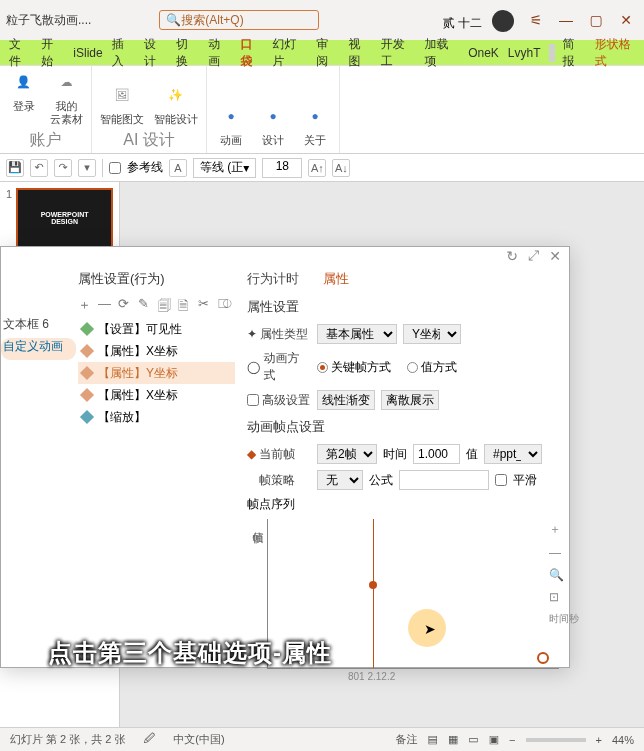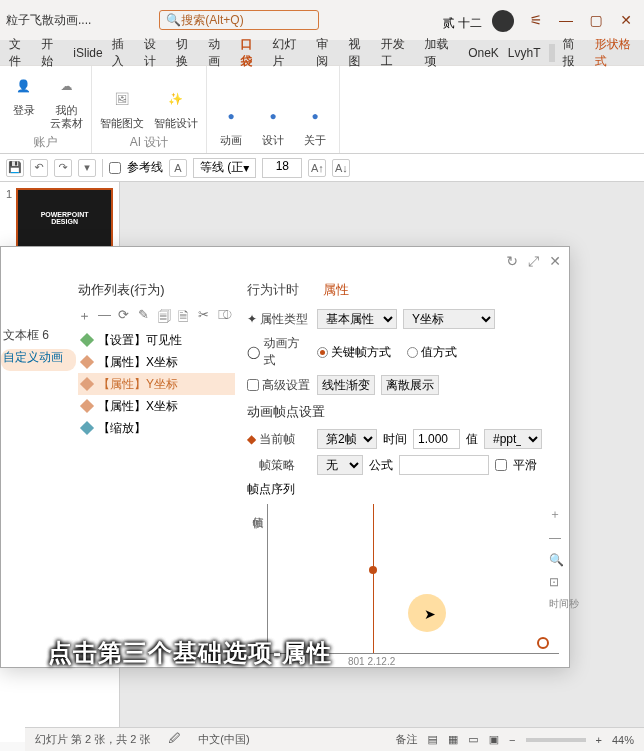--- a/index.html
+++ b/index.html
@@ -6,33 +6,33 @@
   body { width: 644px; height: 751px; background: #f8f8f8; overflow: hidden; font-size: 12px; position: relative; }
 
   .titlebar { height: 40px; background: #f3f2f1; display: flex; align-items: center; padding: 0 6px; gap: 8px; }
   .titlebar .doc { color: #333; font-size: 12px; }
   .titlebar .search { flex: 0 0 auto; margin-left: 60px; width: 160px; height: 20px; border: 1px solid #d4783c; border-radius: 3px; display: flex; align-items: center; padding: 0 6px; color: #b0632a; font-size: 12px; }
   .titlebar .right { margin-left: auto; display: flex; align-items: flex-end; gap: 10px; }
   .titlebar .avatar { width: 22px; height: 22px; border-radius: 50%; background: #333; }
   .win-btns { display: flex; gap: 6px; }
   .win-btn { width: 24px; height: 24px; display: flex; align-items: center; justify-content: center; color: #8b3a15; font-size: 14px; }
 
-  .menubar { height: 26px; background: #e5e5e5; display: flex; align-items: center; padding-left: 6px; gap: 3px; border-bottom: 1px solid #e1dfdd; }
+  .menubar { height: 26px; background: #bef264; display: flex; align-items: center; padding-left: 6px; gap: 3px; border-bottom: 1px solid #e1dfdd; }
   .menubar span { font-size: 12px; color: #323130; padding: 2px 3px; cursor: pointer; }
   .menubar span.active { color: #c34e15; font-weight: bold; }
   .menubar span.red { color: #c34e15; }
   .menubar .sep { width: 1px; height: 18px; background: #d0d0d0; margin: 0 2px; }
 
   .ribbon { height: 88px; background: #fff; display: flex; border-bottom: 1px solid #d0d0d0; }
   .ribbon-group { display: flex; flex-direction: column; justify-content: flex-end; border-right: 1px solid #e5e5e5; padding: 4px 8px 2px 8px; }
   .ribbon-row { display: flex; gap: 10px; }
   .ribbon-item { display: flex; flex-direction: column; align-items: center; gap: 2px; cursor: pointer; }
   .ribbon-item .ico { width: 32px; height: 32px; display: flex; align-items: center; justify-content: center; }
   .ribbon-item .lbl { font-size: 11px; color: #444; text-align: center; line-height: 1.2; }
-  .ribbon-group .grp-lbl { font-size: 12px; color: #888; text-align: center; margin-top: 4px; }
+  .ribbon-group .grp-lbl { font-size: 16px; color: #888; text-align: center; margin-top: 4px; }
 
   .quickbar { height: 28px; background: #fff; border-bottom: 1px solid #d0d0d0; display: flex; align-items: center; padding: 0 6px; gap: 6px; font-size: 12px; }
   .qb { width: 18px; height: 18px; border: 1px solid #ccc; border-radius: 2px; display: inline-flex; align-items: center; justify-content: center; color: #666; font-size: 11px; }
   .font-sel { height: 20px; border: 1px solid #ccc; padding: 0 6px; display: inline-flex; align-items: center; }
   .sz { width: 40px; height: 20px; border: 1px solid #ccc; text-align: center; }
 
   .workspace { display: flex; height: 560px; background: #e8e8e8; position: relative; }
   .slide-panel { width: 120px; background: #fff; border-right: 1px solid #d0d0d0; padding: 6px; }
   .slide-thumb { border: 2px solid #c34e15; background: #1a1a1a; height: 60px; margin-bottom: 6px; display: flex; align-items: center; justify-content: center; color: #fff; font-size: 7px; font-weight: bold; text-align: center; }
   .slide-num { font-size: 11px; color: #666; }
@@ -70,21 +70,21 @@
 
   .kf-chart { height: 150px; border-left: 1px solid #888; border-bottom: 1px solid #888; margin-left: 20px; margin-top: 6px; position: relative; }
   .kf-axis-lbl { position: absolute; left: -18px; top: 4px; font-size: 11px; color: #666; writing-mode: vertical-lr; }
   .kf-line { position: absolute; left: 105px; top: 0; width: 1px; height: 100%; background: #c34e15; }
   .kf-dot { position: absolute; left: 101px; top: 62px; width: 8px; height: 8px; border-radius: 50%; background: #c34e15; }
   .kf-circle { position: absolute; left: 140px; top: 90px; width: 38px; height: 38px; border-radius: 50%; background: rgba(255,200,100,.6); }
   .kf-ctrl { position: absolute; right: -20px; top: 2px; display: flex; flex-direction: column; gap: 8px; color: #888; }
 
   .subtitle-overlay { position: absolute; left: 48px; top: 637px; font-size: 24px; color: #fff; font-weight: bold; text-shadow: 0 0 4px #000, 0 0 4px #000, 0 0 4px #000; letter-spacing: 1px; }
 
-  .statusbar { position: absolute; bottom: 0; left: 0; right: 0; height: 24px; background: #f3f2f1; border-top: 1px solid #d0d0d0; display: flex; align-items: center; padding: 0 10px; font-size: 11px; color: #555; gap: 18px; margin-left: 25px; }
+  .statusbar { position: absolute; bottom: 0; left: 0; right: 0; height: 24px; background: #f3f2f1; border-top: 1px solid #d0d0d0; display: flex; align-items: center; padding: 0 10px; font-size: 11px; color: #555; gap: 18px; }
   .statusbar .right { margin-left: auto; display: flex; align-items: center; gap: 10px; }
 </style>
 </head>
 <body>
 
 <div class="titlebar">
   <span class="doc">粒子飞散动画....</span>
   <div class="search">
     <span>🔍</span>
     <span>搜索(Alt+Q)</span>
@@ -202,21 +202,21 @@
     <span class="dbtn">⤢</span>
     <span class="dbtn">✕</span>
   </div>
   <div class="dialog-body">
     <div class="left-col" id="left-col">
         <div class="row">文本框 6</div>
         <div class="row active">自定义动画</div>
       </div>
 
     <div class="mid-col">
-      <div class="section-title">动作列表(行为)</div>
+      <div class="section-title">属性设置(行为)</div>
       <div class="toolbar-small" id="mid-ops">
           <span class="tbs">＋</span>
           <span class="tbs">—</span>
           <span class="tbs">⟳</span>
           <span class="tbs">✎</span>
           <span class="tbs">🗐</span>
           <span class="tbs">🗎</span>
           <span class="tbs">✂</span>
           <span class="tbs">⎄</span>
         </div>
@@ -242,28 +242,29 @@
             <span>【缩放】</span>
           </div>
         </div>
     </div>
 
     <div class="right-col">
       <div class="tabs" id="tabs">
           <span>行为计时</span>
           <span class="active">属性</span>
         </div>
+      <div class="section-title">属性设置</div>
 
       <div class="form-row">
         <span class="lbl">
             <span>✦</span>
             <span>属性类型</span>
           </span>
         <select class="sel" style="width:80px"><option>基本属性</option></select>
-        <select class="sel" style="width:92px"><option>Y坐标</option></select>
+        <select class="sel" style="width:58px"><option>Y坐标</option></select>
       </div>
 
       <div class="form-row">
         <span class="lbl">
             <span>◯</span>
             <span>动画方式</span>
           </span>
         <span class="radio checked">
             <span class="dot"></span>
             <span>关键帧方式</span>

